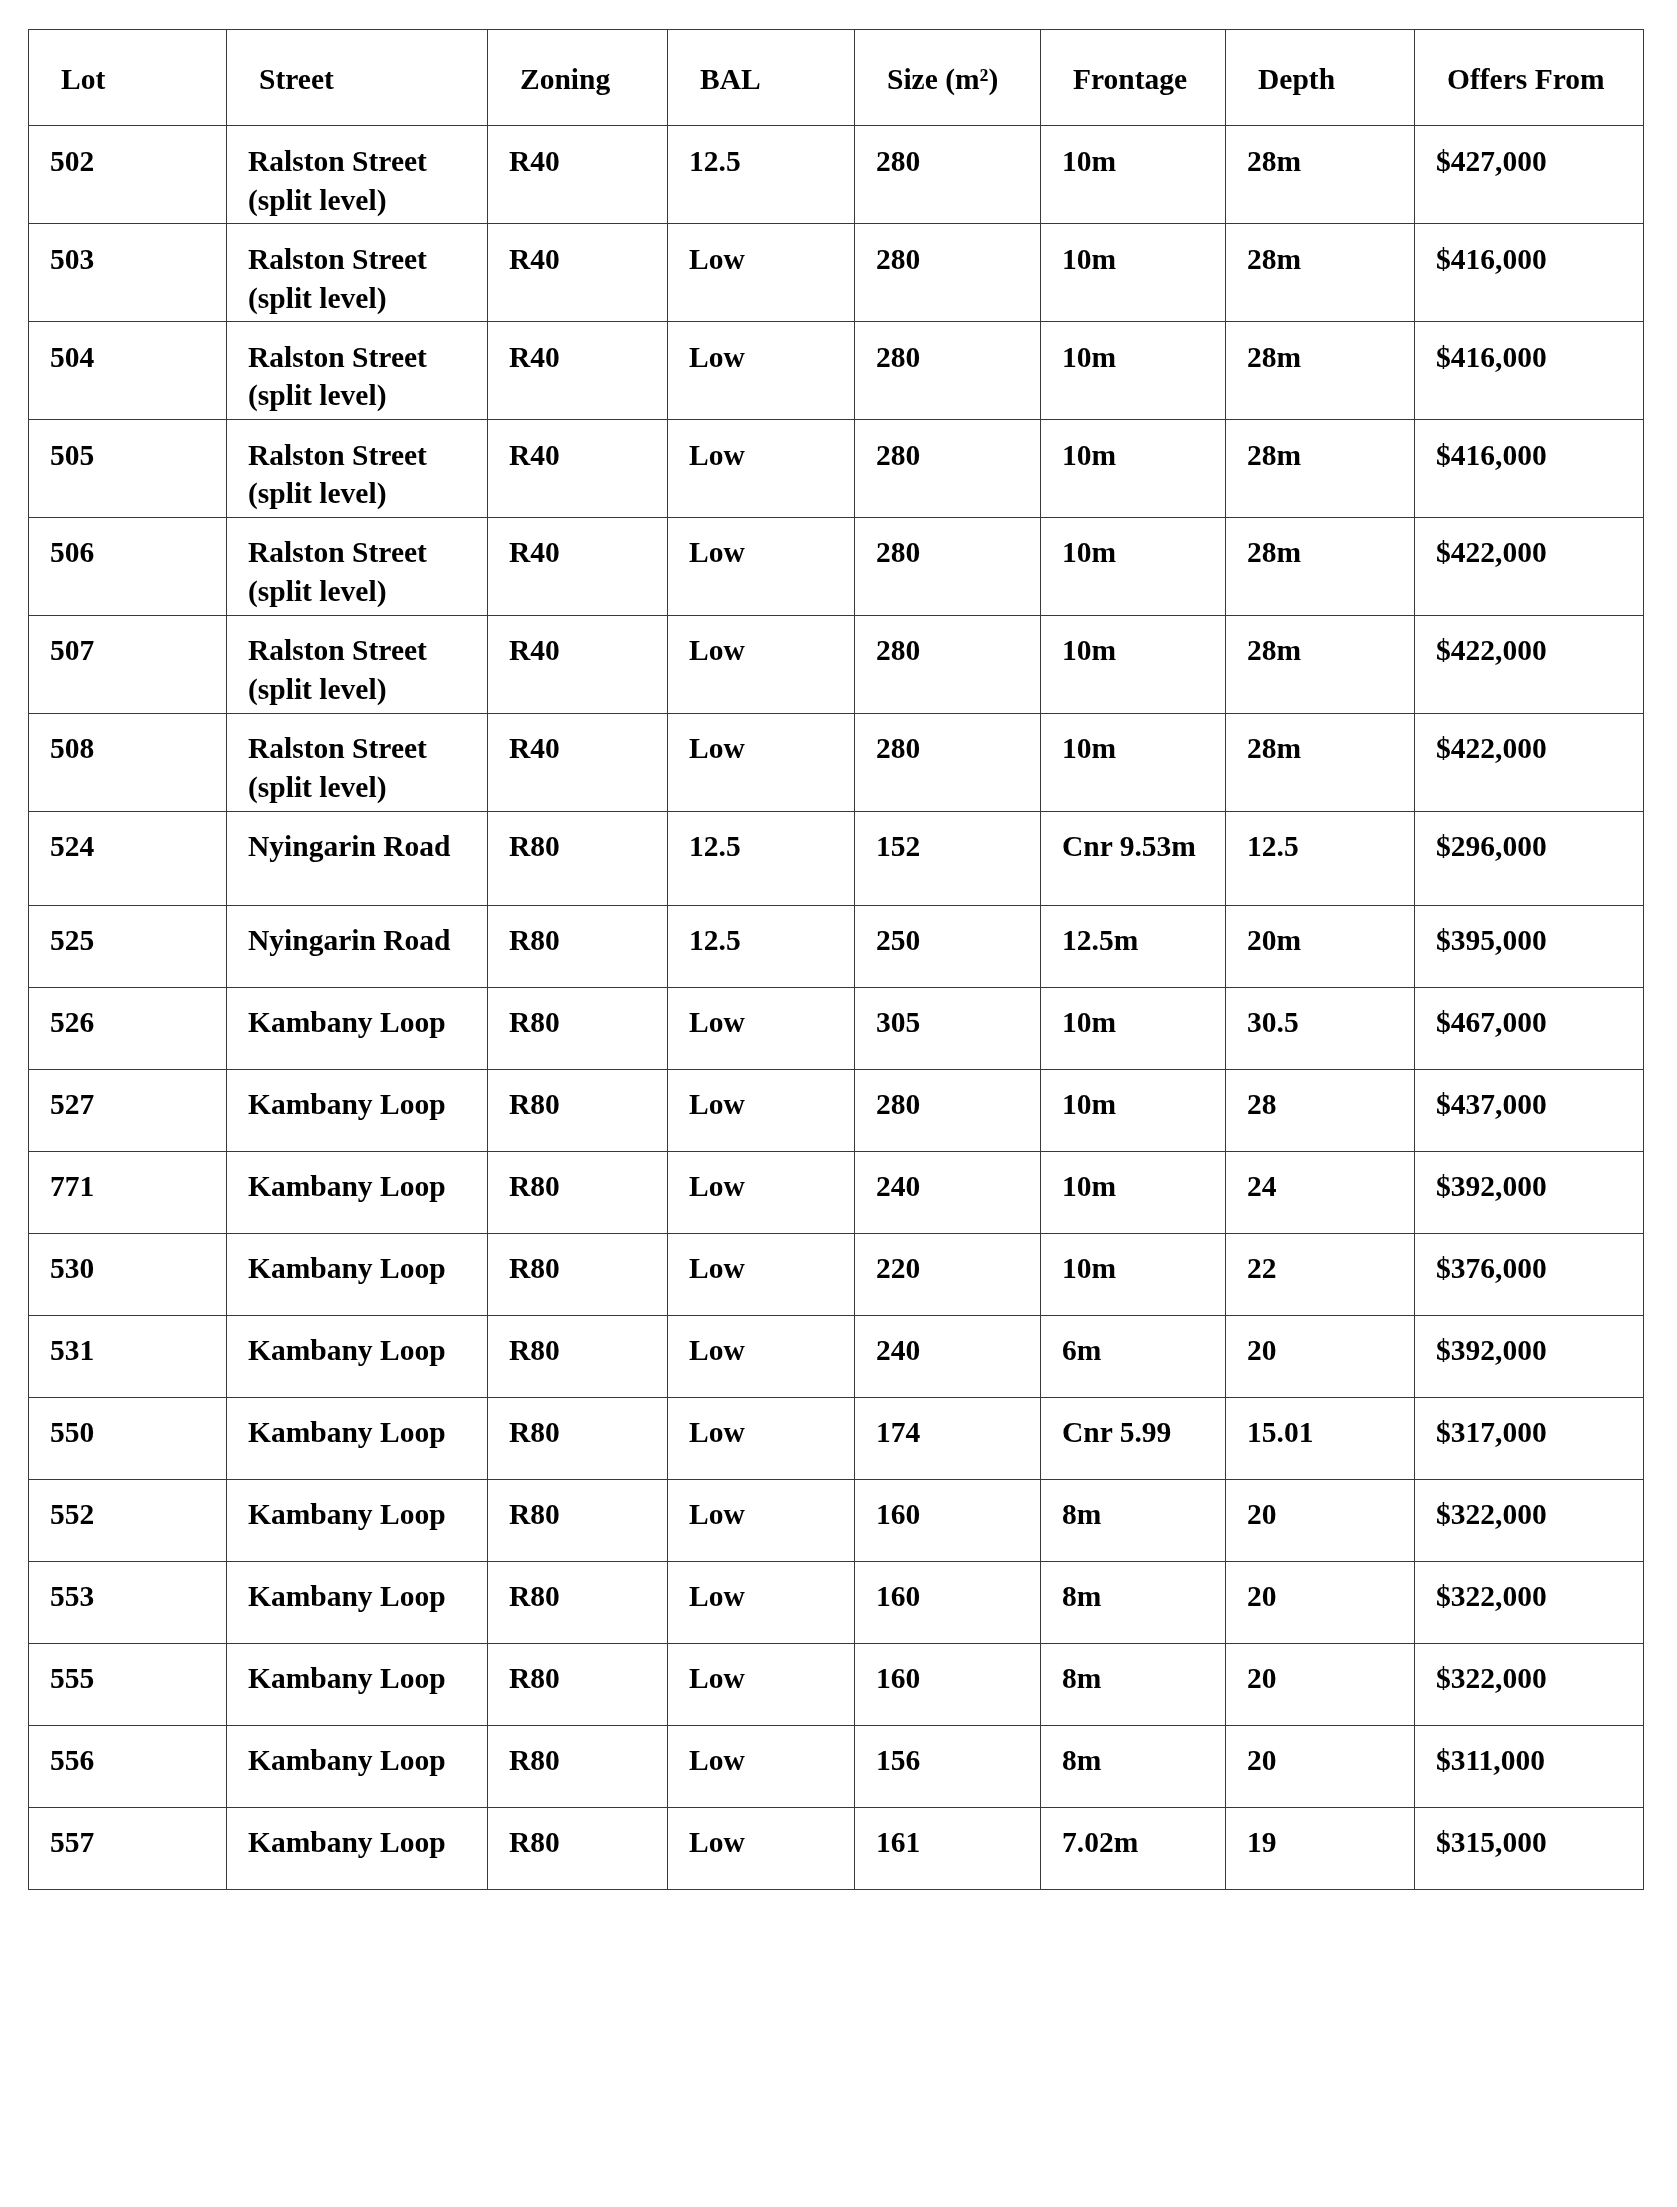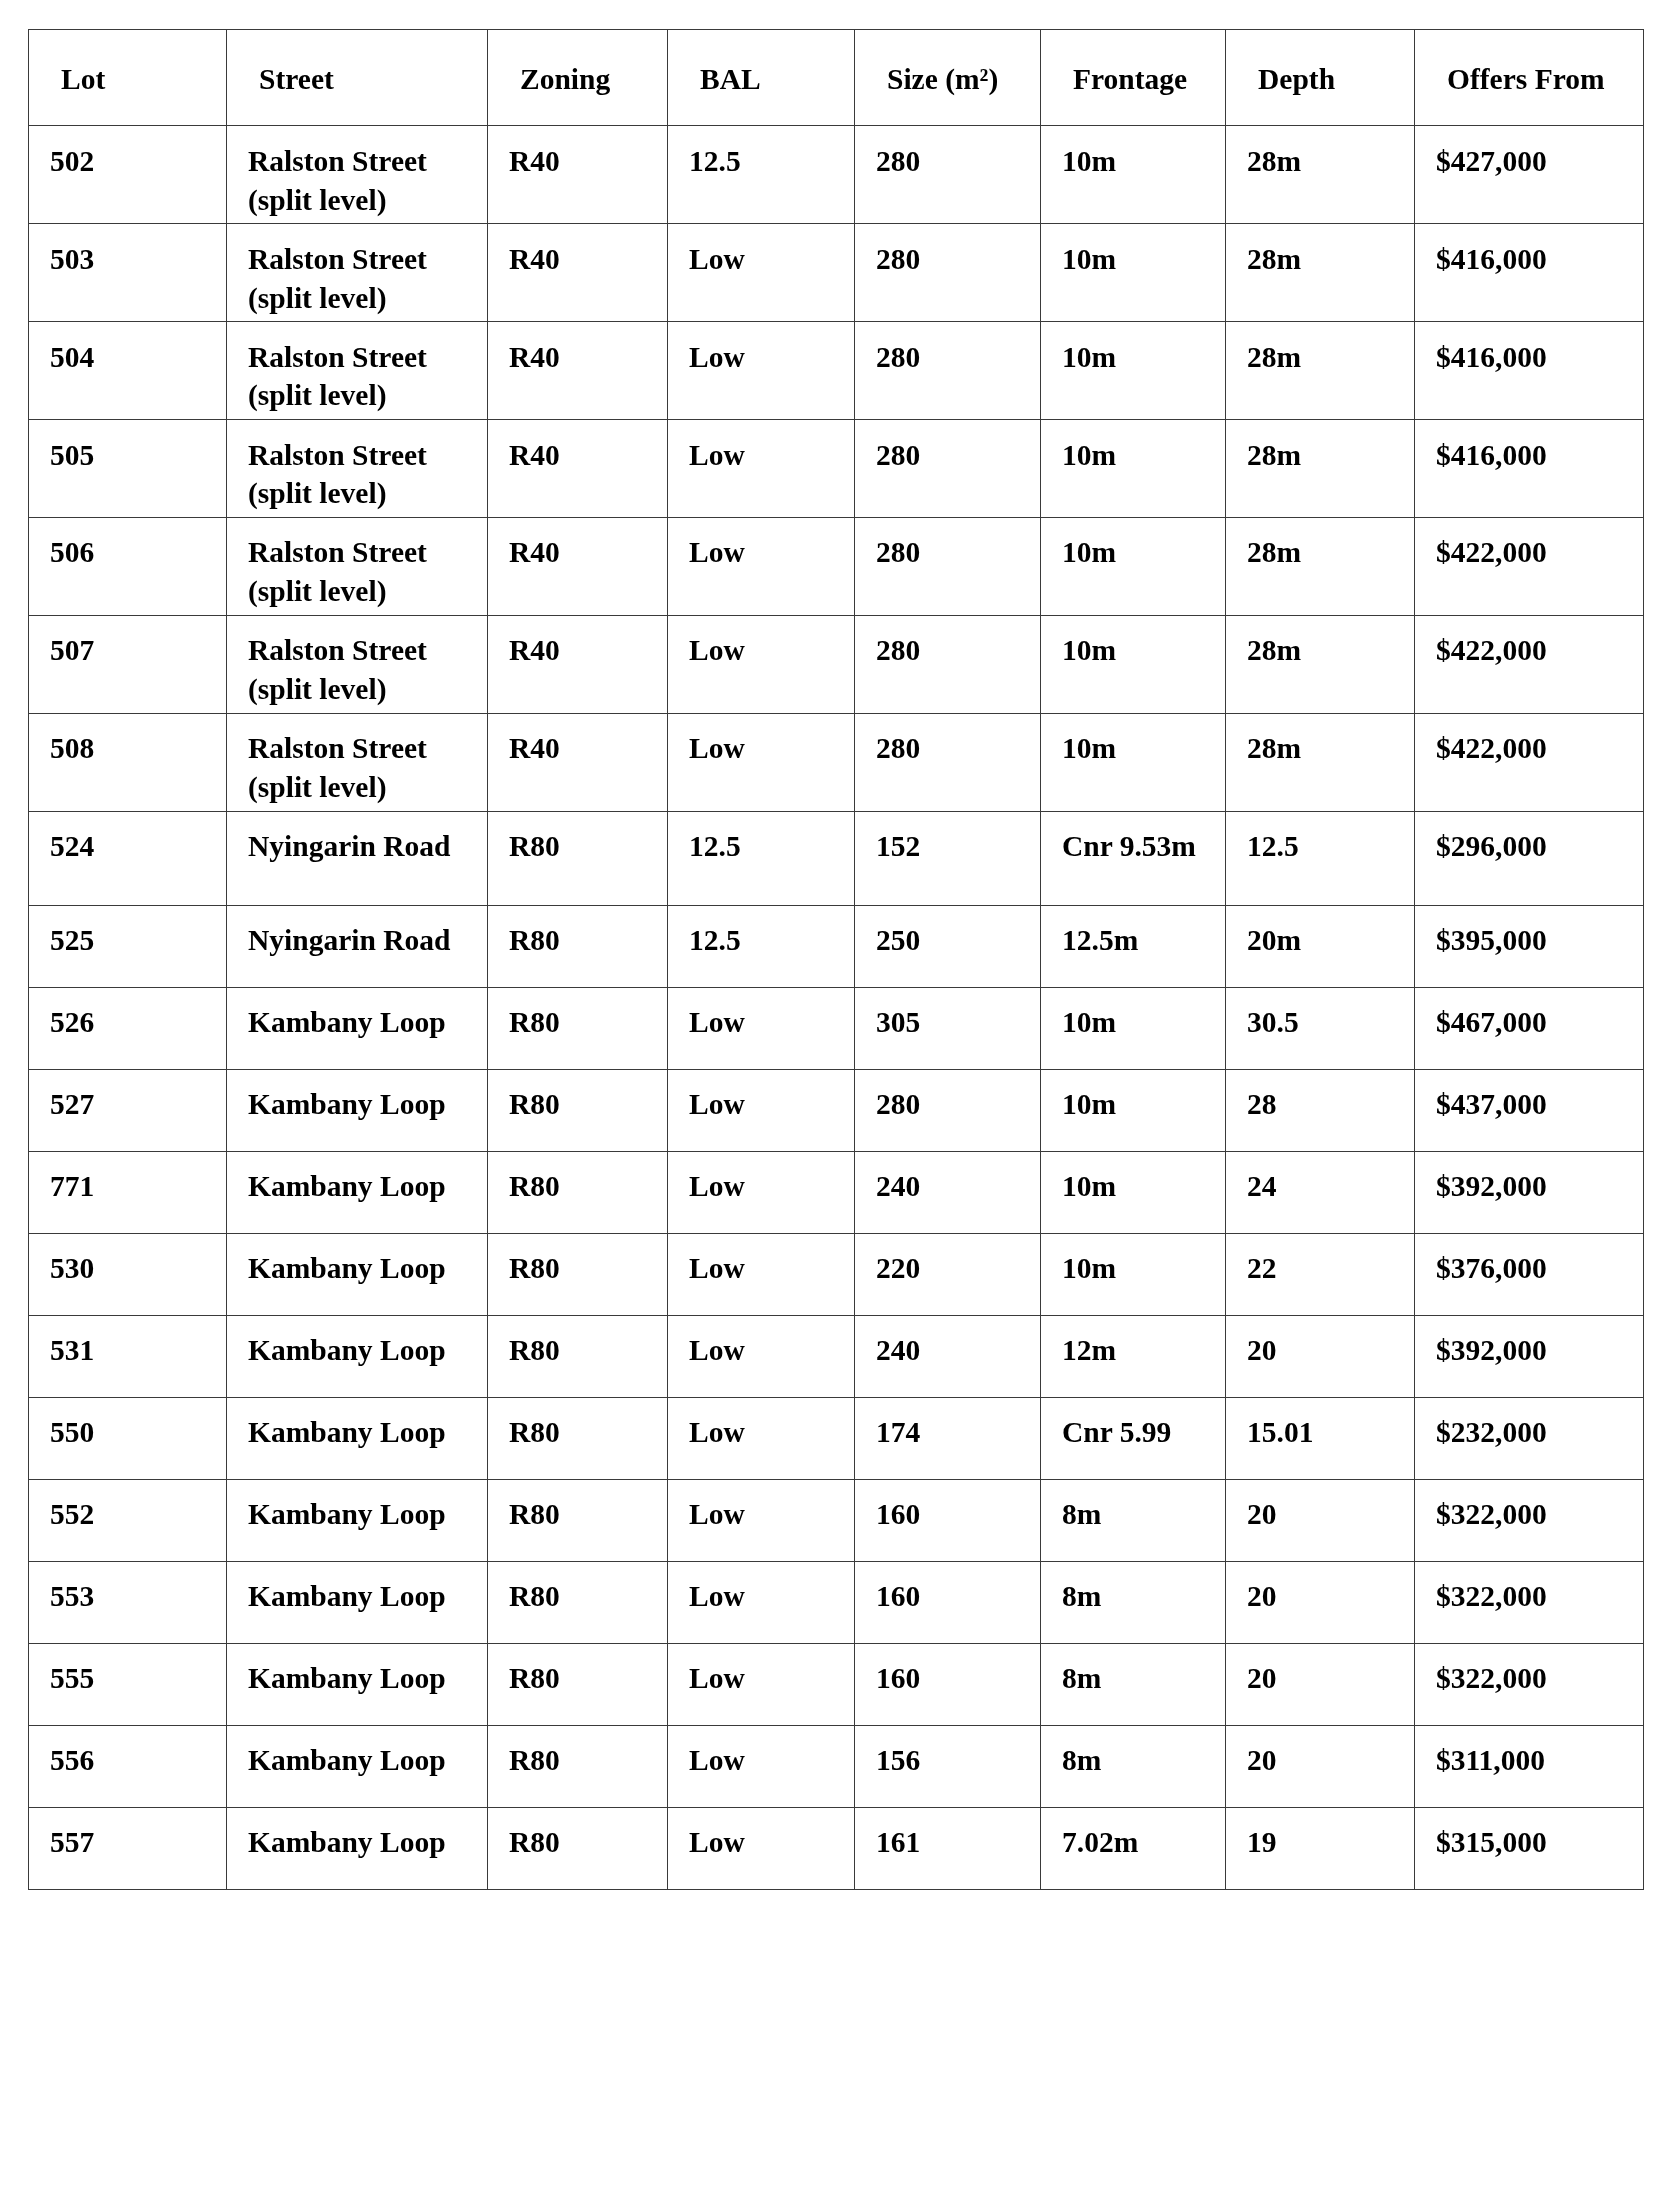--- a/index.html
+++ b/index.html
@@ -215,33 +215,33 @@
           <td>10m</td>
           <td>22</td>
           <td>$376,000</td>
         </tr>
         <tr>
           <td>531</td>
           <td>Kambany Loop</td>
           <td>R80</td>
           <td>Low</td>
           <td>240</td>
-          <td>12m</td>
+          <td>6m</td>
           <td>20</td>
           <td>$392,000</td>
         </tr>
         <tr>
           <td>550</td>
           <td>Kambany Loop</td>
           <td>R80</td>
           <td>Low</td>
           <td>174</td>
           <td>Cnr 5.99</td>
           <td>15.01</td>
-          <td>$232,000</td>
+          <td>$317,000</td>
         </tr>
         <tr>
           <td>552</td>
           <td>Kambany Loop</td>
           <td>R80</td>
           <td>Low</td>
           <td>160</td>
           <td>8m</td>
           <td>20</td>
           <td>$322,000</td>

